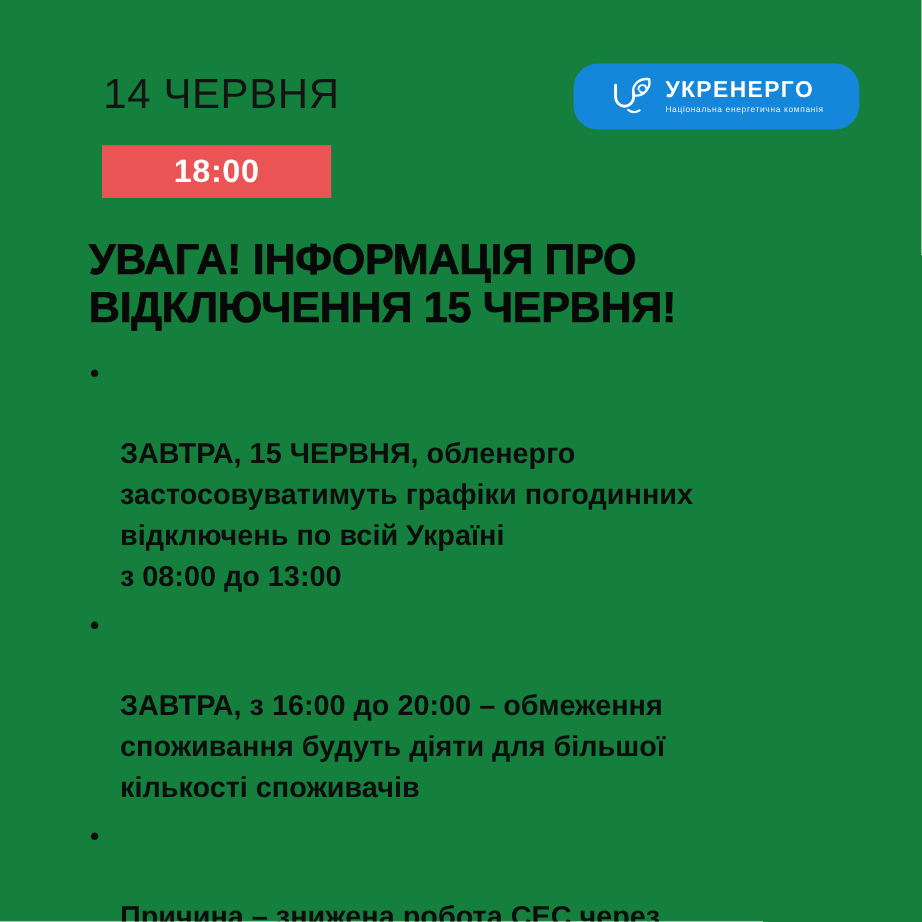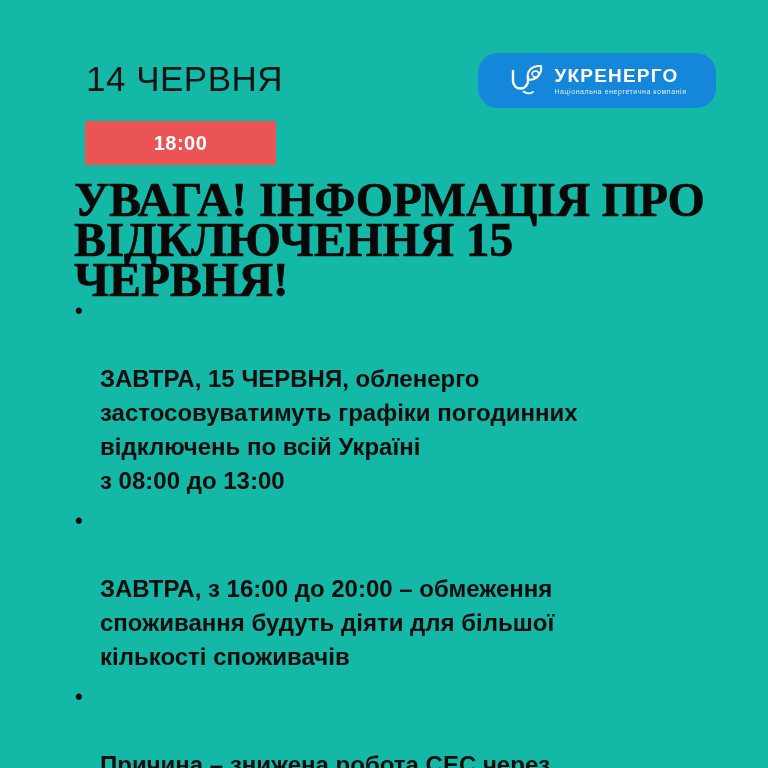--- a/index.html
+++ b/index.html
@@ -11,21 +11,21 @@
   html,body{background:#ffffff;}
   body{
     font-family:"Liberation Sans", sans-serif;
     width:768px;height:768px;
     position:relative;
     overflow:hidden;
     color:var(--text-black);
   }
   .canvas{
     position:absolute;inset:0;
-    background:#14b8a6;
+    background:#15803d;
   }
   .date-heading{
     position:absolute;
     left:86px;top:60px;
     font-size:35px;
     font-weight:400;
     letter-spacing:0.5px;
     color:#141414;
     line-height:1.1;
     white-space:nowrap;
@@ -59,38 +59,37 @@
     letter-spacing:0.55px;
     margin-top:2px;
     white-space:nowrap;
   }
   .time-badge{
     position:absolute;
     left:85px;top:121px;
     width:191px;height:44px;
     background:var(--badge-red);
     color:#ffffff;
-    font-size:20px;
+    font-size:27px;
     font-weight:700;
     display:flex;
     align-items:center;
     justify-content:center;
     letter-spacing:0.5px;
   }
   .headline{
     position:absolute;
-    left:74px;top:180px;
+    left:74px;top:196px;
     width:640px;
-    font-size:48px;
+    font-size:36px;
     font-weight:700;
     line-height:40px;
     letter-spacing:-0.3px;
     color:#080808;
     white-space:pre-line;
-    font-family:Liberation Serif, serif;
     -webkit-text-stroke:0.6px #080808;
   }
   .bullet-list{
     position:absolute;
     left:74px;top:294px;
     width:630px;
     list-style:none;
   }
   .bullet-list li{
     position:relative;

